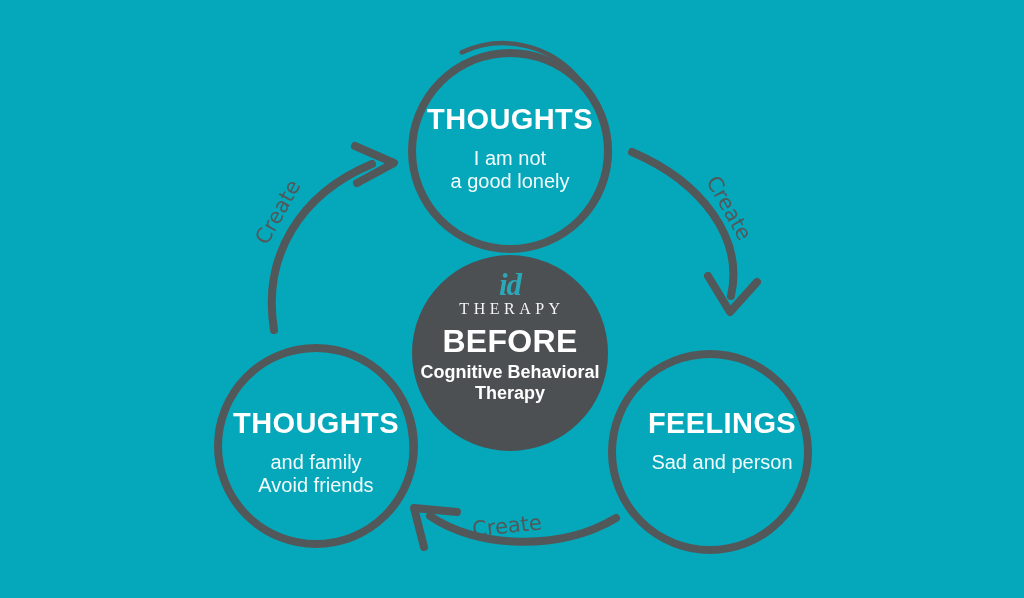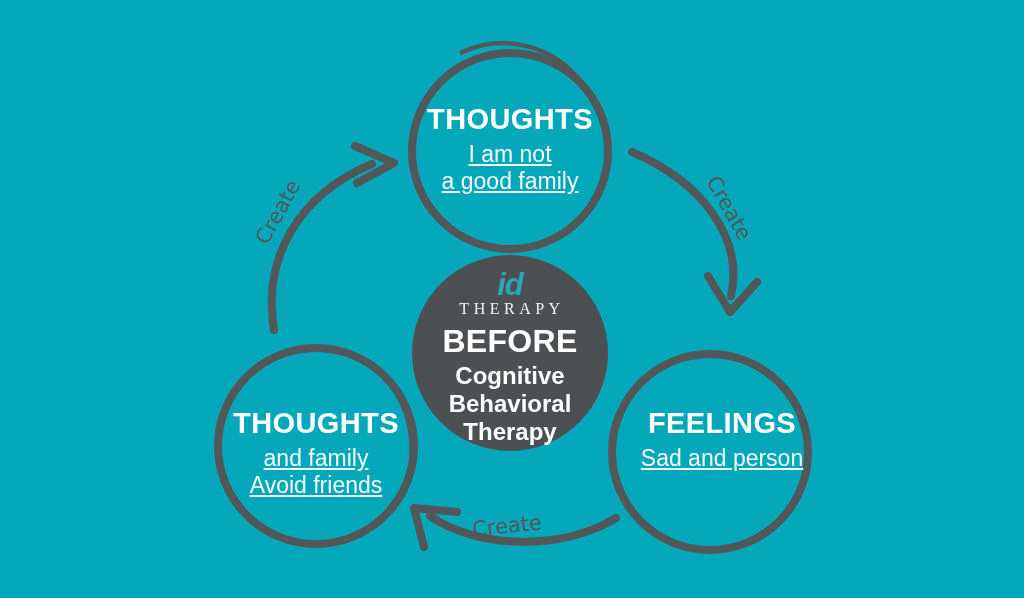--- a/index.html
+++ b/index.html
@@ -40,42 +40,41 @@
     font-family: "Liberation Sans Narrow", "Liberation Sans", sans-serif;
     font-weight: bold;
     font-size: 29px;
     letter-spacing: 0.4px;
     color: #ffffff;
     white-space: nowrap;
   }
   .node-desc {
     font-family: "Liberation Sans Narrow", "Liberation Sans", sans-serif;
     font-weight: normal;
-    font-size: 23px;
+    font-size: 20px;
     color: #f2fbfc;
-    margin-top: 7px;
+    margin-top: 13px;
     line-height: 1.15;
-    text-decoration: underline;
   }
 
   #thoughts-text { left: 395px; top: 104px; }
   #feelings-text { left: 607px; top: 408px; }
   #behavior-text { left: 201px; top: 408px; }
 
   
   #center-text {
     position: absolute;
     left: 395px;
     top: 270px;
     width: 230px;
     text-align: center;
     pointer-events: none;
   }
   .logo-id {
-    font-family: Liberation Sans, sans-serif;
+    font-family: Liberation Serif, serif;
     font-style: italic;
     font-weight: bold;
     font-size: 31px;
     color: #2BA8B8;
     line-height: 0.95;
     letter-spacing: -1px;
   }
   .logo-therapy {
     font-family: "Liberation Serif", "DejaVu Serif", serif;
     font-size: 16px;
@@ -88,21 +87,21 @@
     font-family: "Liberation Sans Narrow", "Liberation Sans", sans-serif;
     font-weight: bold;
     font-size: 32px;
     color: #ffffff;
     margin-top: 5px;
     letter-spacing: 0.3px;
   }
   .center-sub {
     font-family: "Liberation Sans Narrow", "Liberation Sans", sans-serif;
     font-weight: bold;
-    font-size: 24px;
+    font-size: 18px;
     color: #ffffff;
     line-height: 1.15;
     margin-top: 2px;
   }
 
   
   .arrow-label {
     position: absolute;
     font-family: "DejaVu Sans", sans-serif;
     font-size: 21px;
@@ -168,21 +167,21 @@
     <g>
       <path d="M 616 518 C 560 552 476 548 430 516" fill="none" stroke="#52585A" stroke-width="8" stroke-linecap="round"></path>
       <path d="M 457 512 L 414 508 L 424 547" fill="none" stroke="#52585A" stroke-width="8" stroke-linecap="round" stroke-linejoin="round"></path>
     </g>
   </svg>
 
   <div class="node-text" id="thoughts-text">
     <div class="node-title">THOUGHTS</div>
     <div class="node-desc">
       <div>I am not</div>
-      <div>a good family</div>
+      <div>a good lonely</div>
     </div>
   </div>
 
   <div class="node-text" id="feelings-text">
     <div class="node-title">FEELINGS</div>
     <div class="node-desc">
       <div>Sad and person</div>
     </div>
   </div>
 

